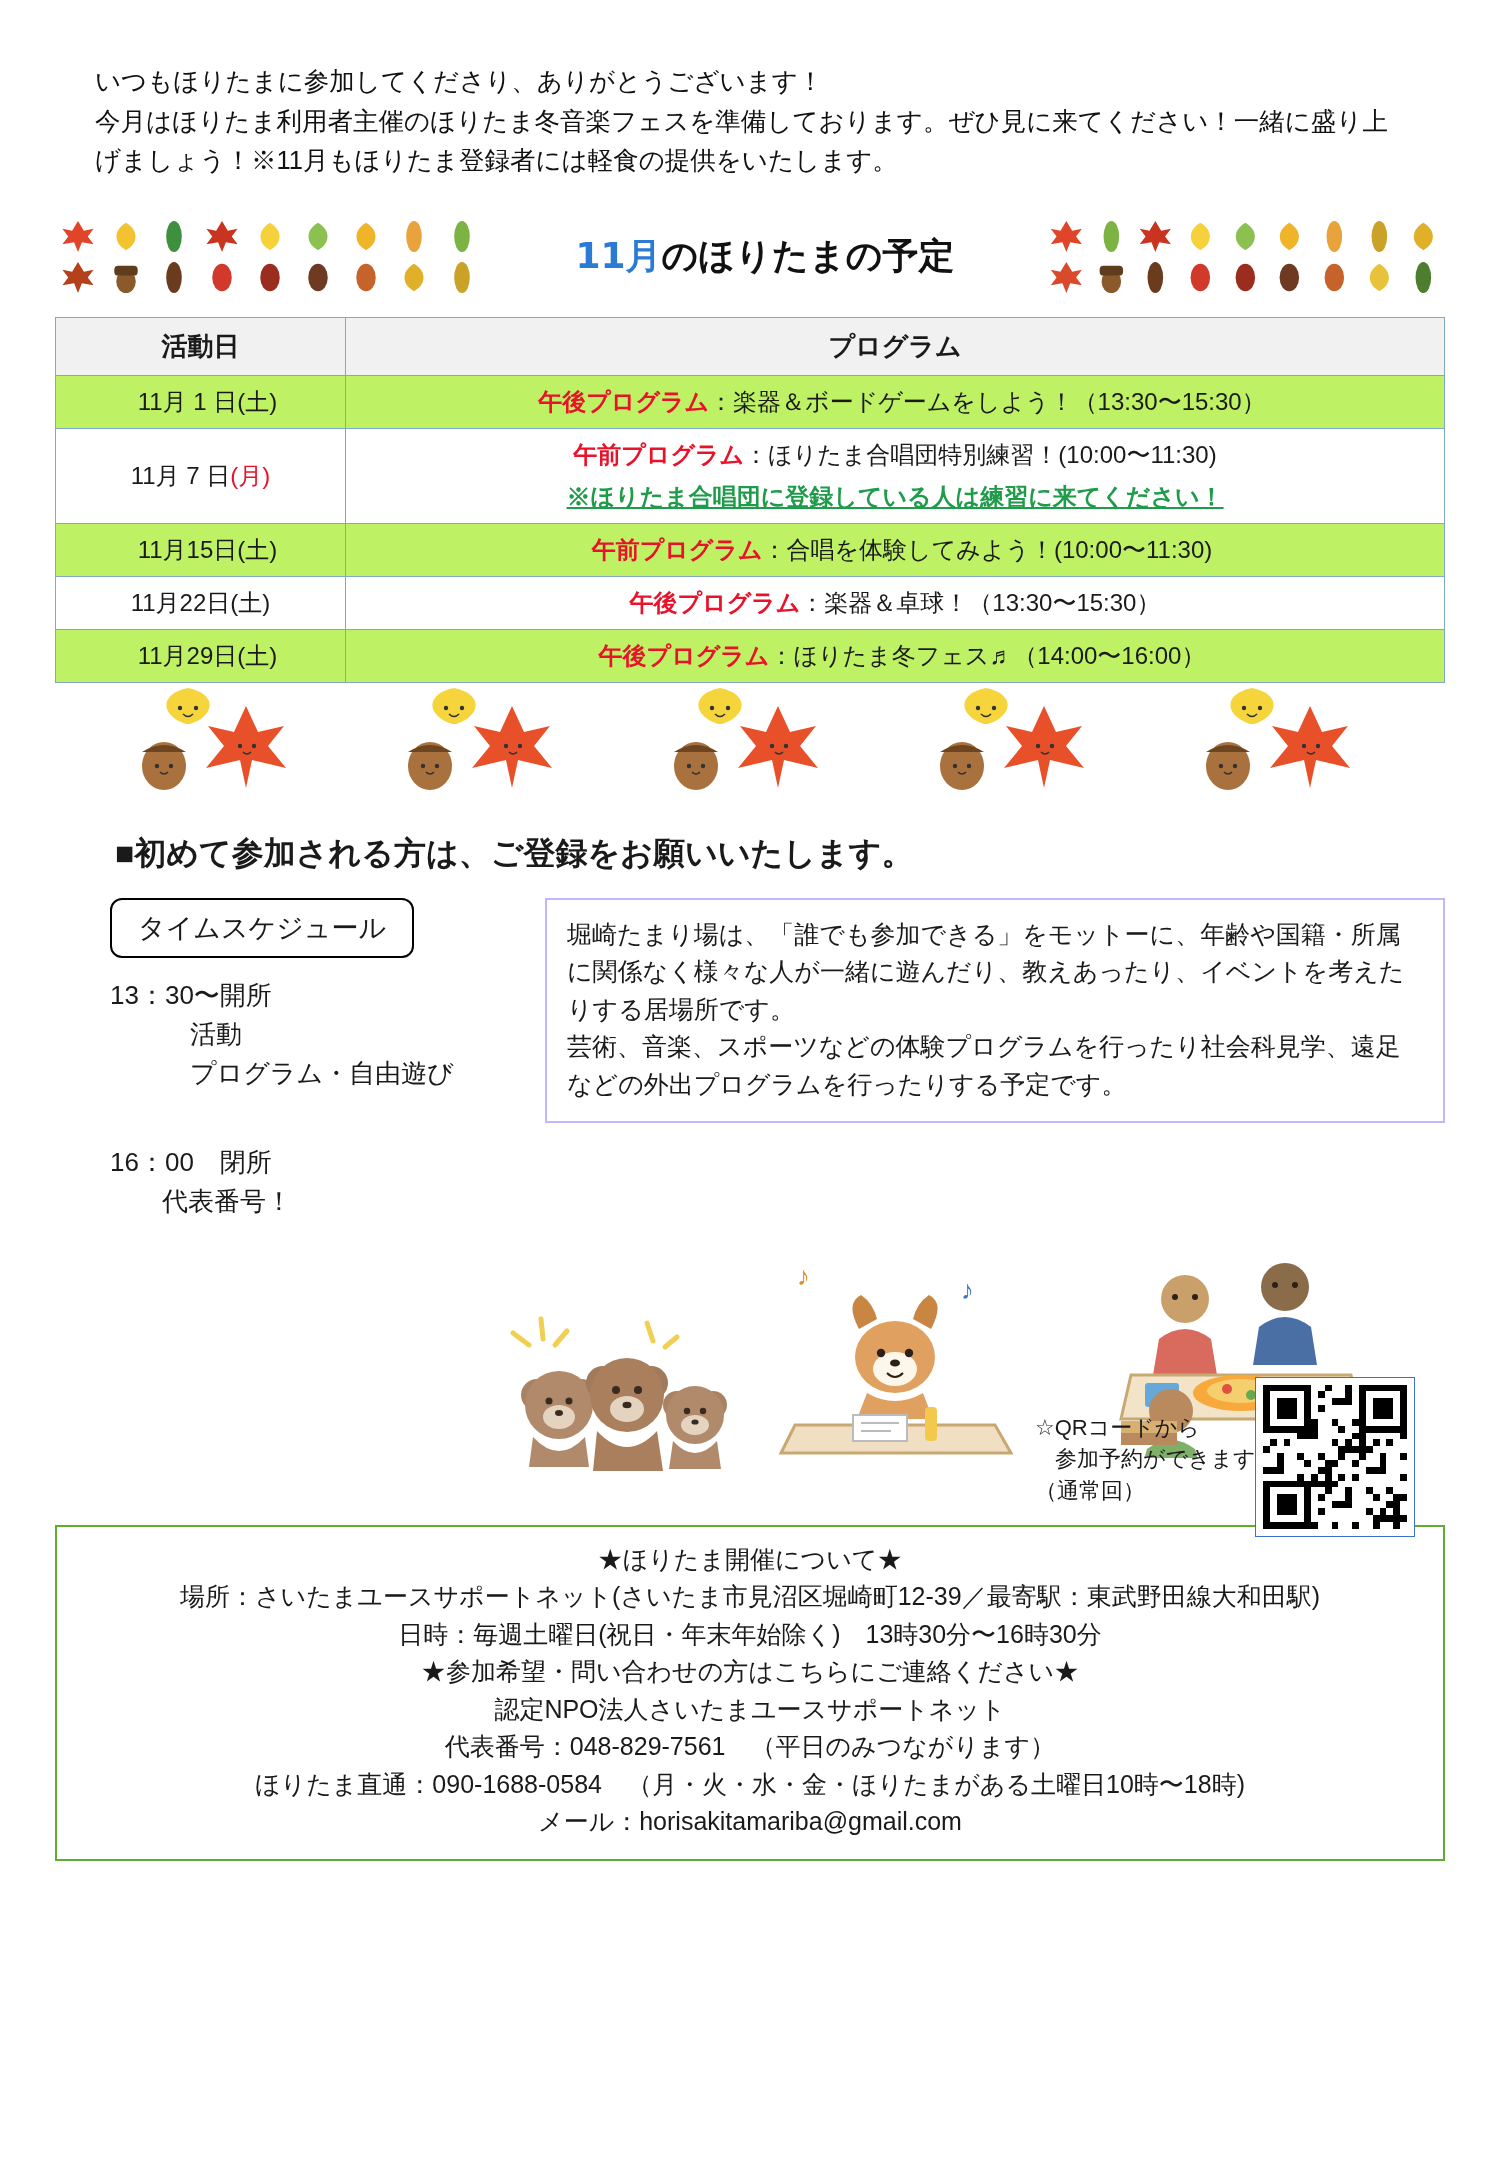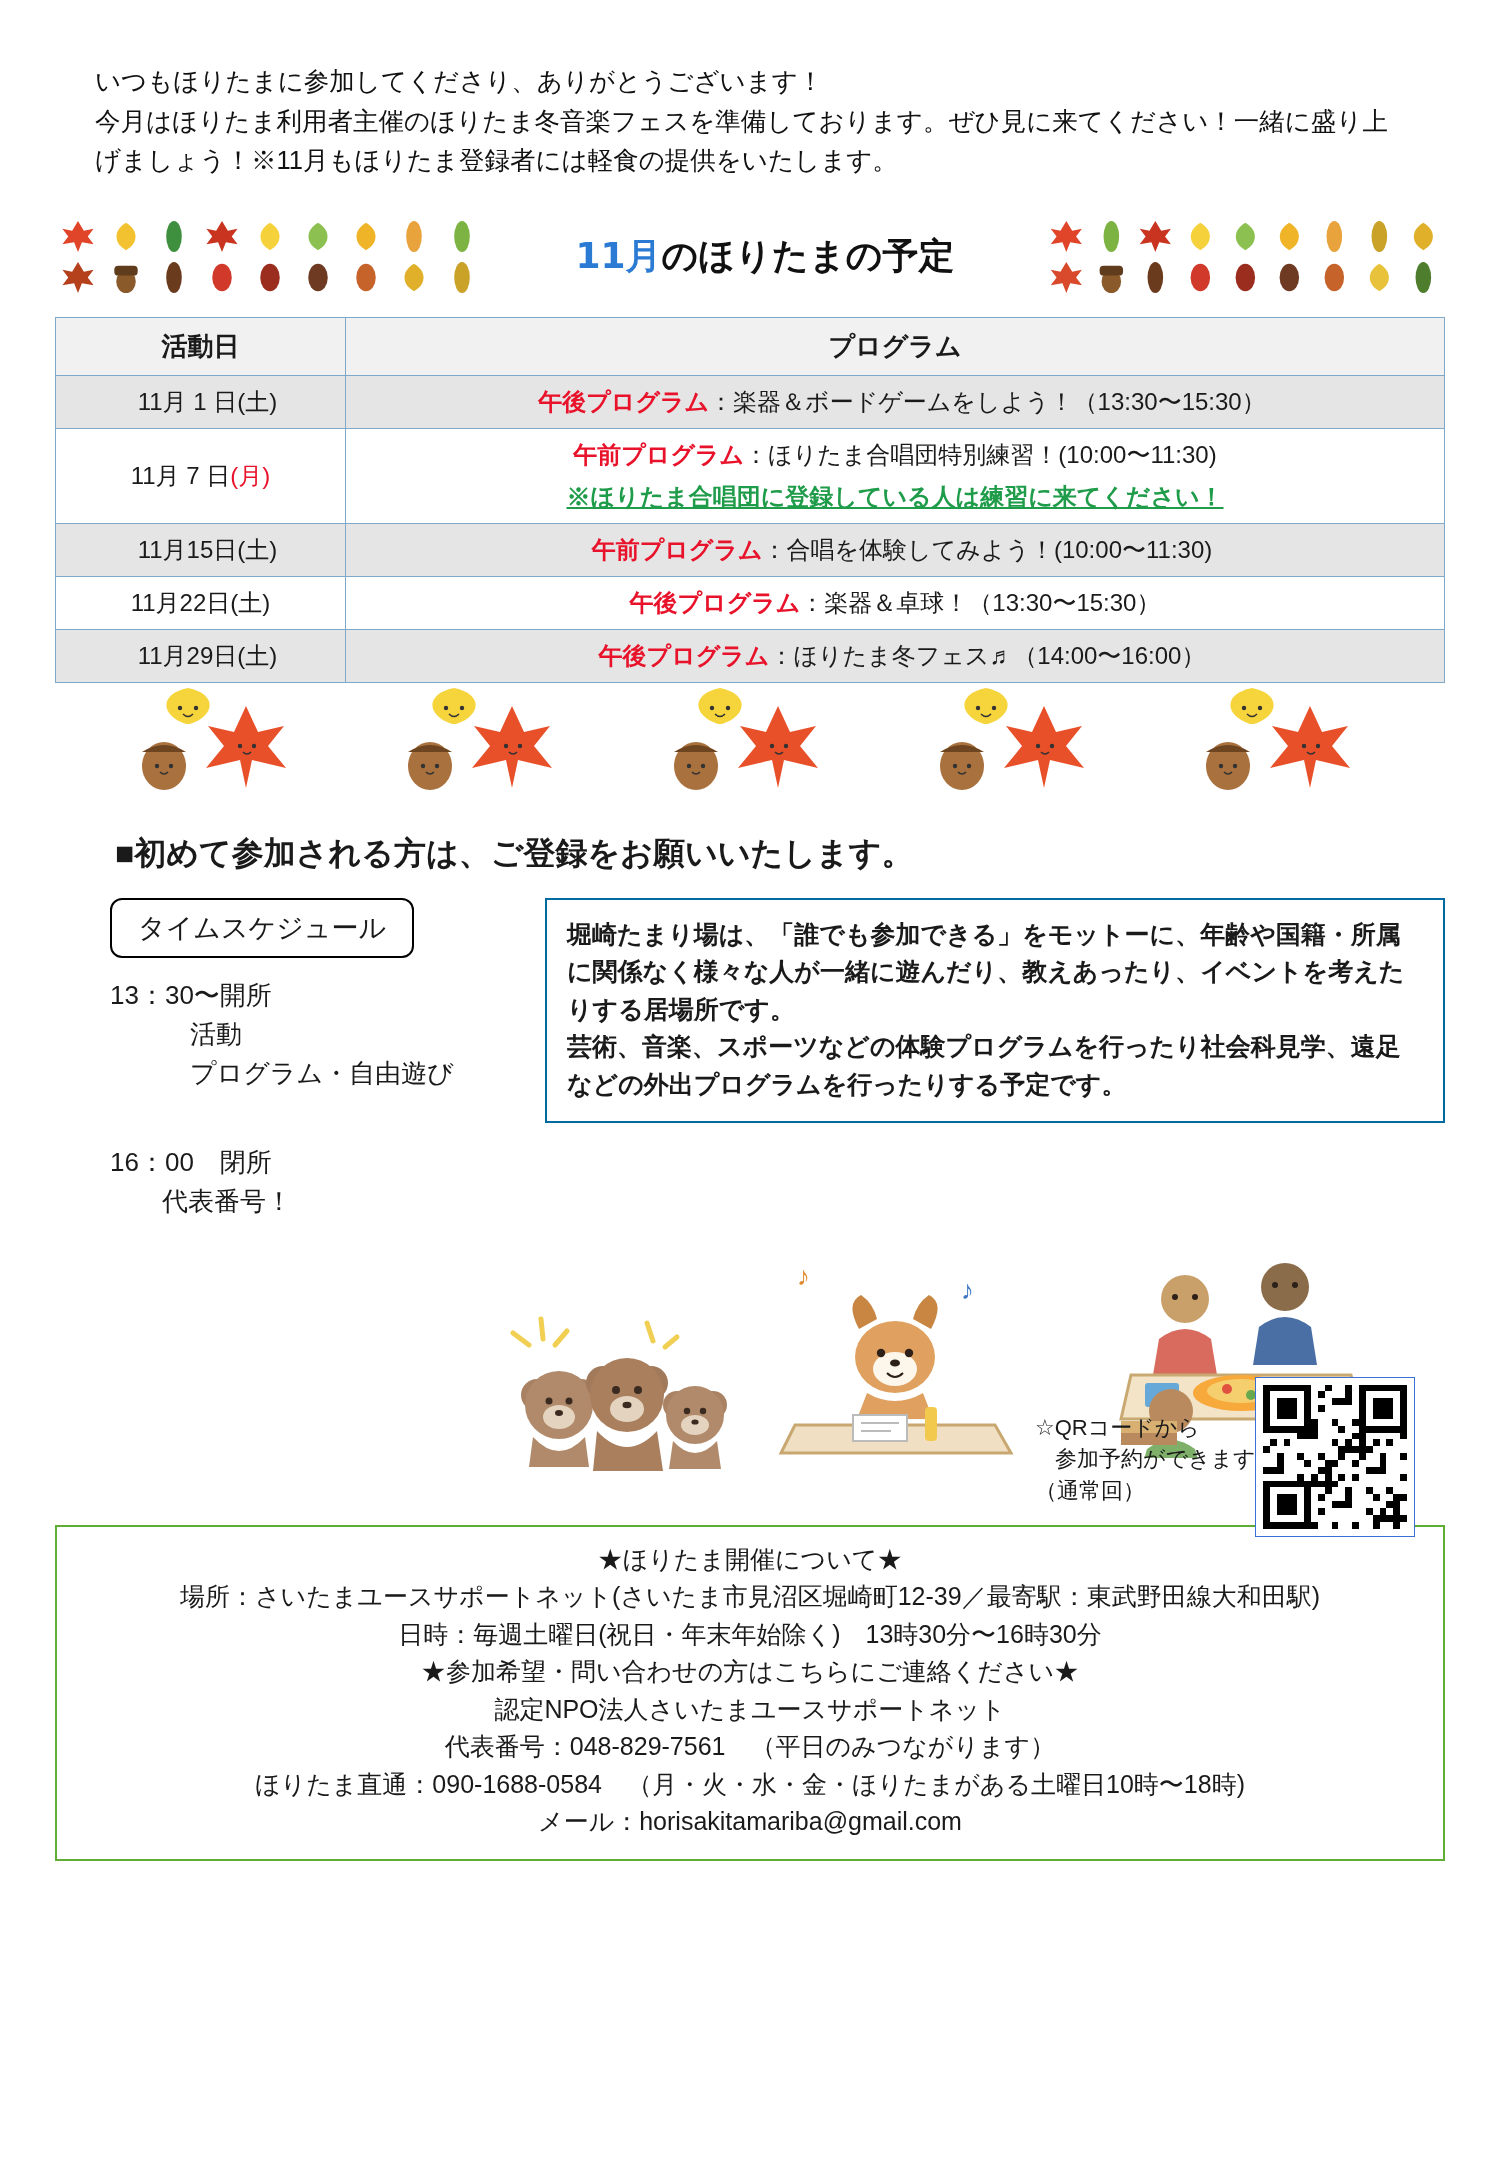--- a/index.html
+++ b/index.html
@@ -89,21 +89,21 @@
     text-align: center;
     vertical-align: middle;
   }
   table.schedule th {
     background: #f1f1f1;
     font-weight: bold;
     font-size: 26px;
     height: 58px;
   }
   table.schedule col.c1 { width: 290px; }
-  tr.shaded td { background: #e5e5e5; padding-left: 20px; }
+  tr.shaded td { background: #bef264; padding-left: 20px; }
   tr.plain td { background: #ffffff; }
   td.date { font-size: 24px; }
   td.prog { text-align: center; }
   .red { color: #e8132b; font-weight: bold; }
   .redplain { color: #e8132b; }
   .green-under {
     color: #1f9c4a;
     font-weight: bold;
     text-decoration: underline;
   }
@@ -147,26 +147,25 @@
     font-size: 26px;
     line-height: 1.5;
   }
   .ts-indent1 { padding-left: 80px; }
   .ts-indent2 { padding-left: 80px; }
   .ts-block2 { margin-top: 50px; }
   .ts-indent3 { padding-left: 52px; }
 
   .mid-right {
     flex: 1;
-    border: 2px solid #0369a1;
+    border: 2px solid #c4b5fd;
     padding: 16px 20px;
     font-size: 25px;
     line-height: 1.5;
     height: 225px;
-    font-weight: bold;
   }
 
   
   .illus-band {
     position: relative;
     height: 290px;
     margin-top: 6px;
   }
   .bears { position: absolute; left: 430px; top: 60px; }
   .dog { position: absolute; left: 720px; top: 20px; }

